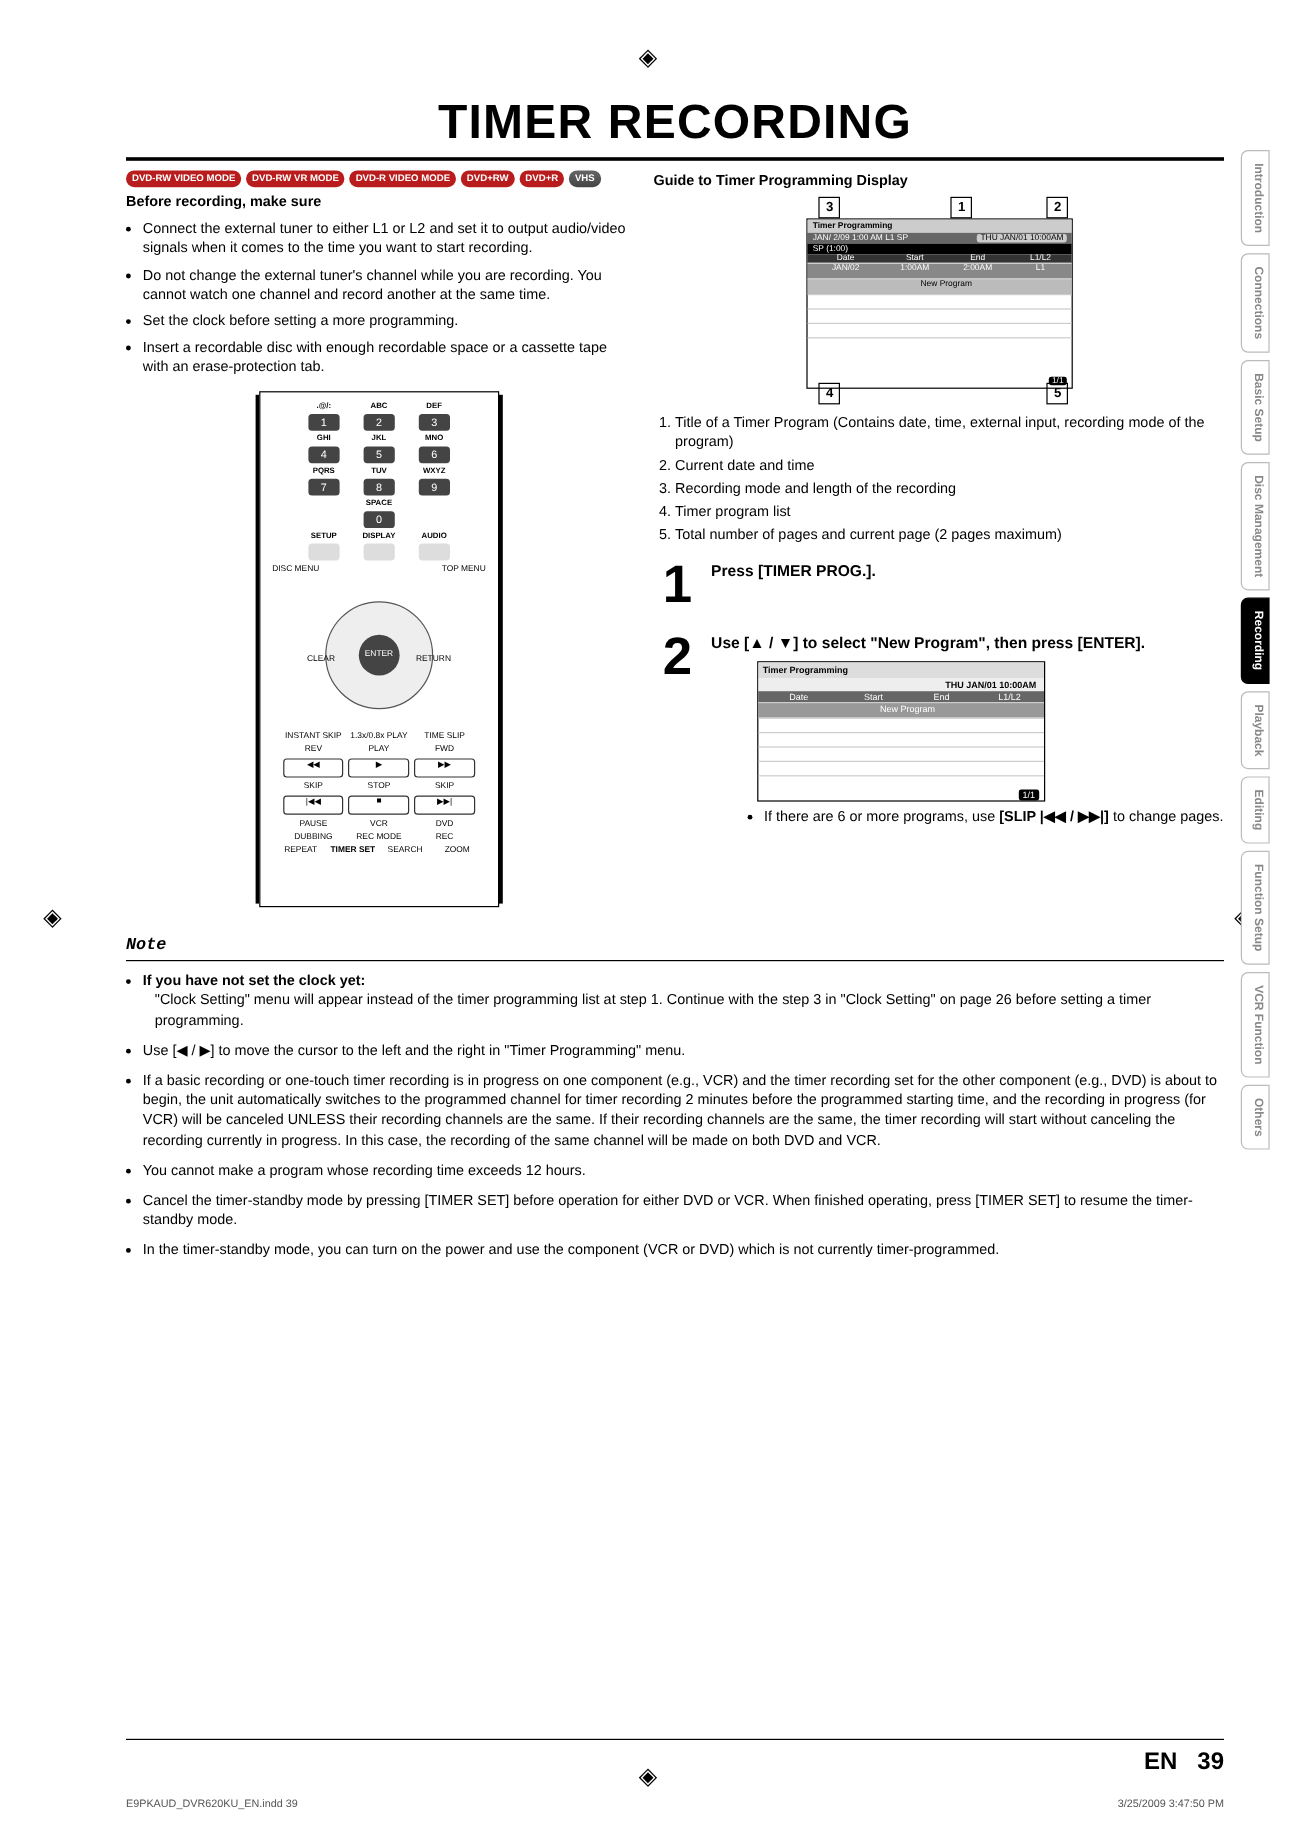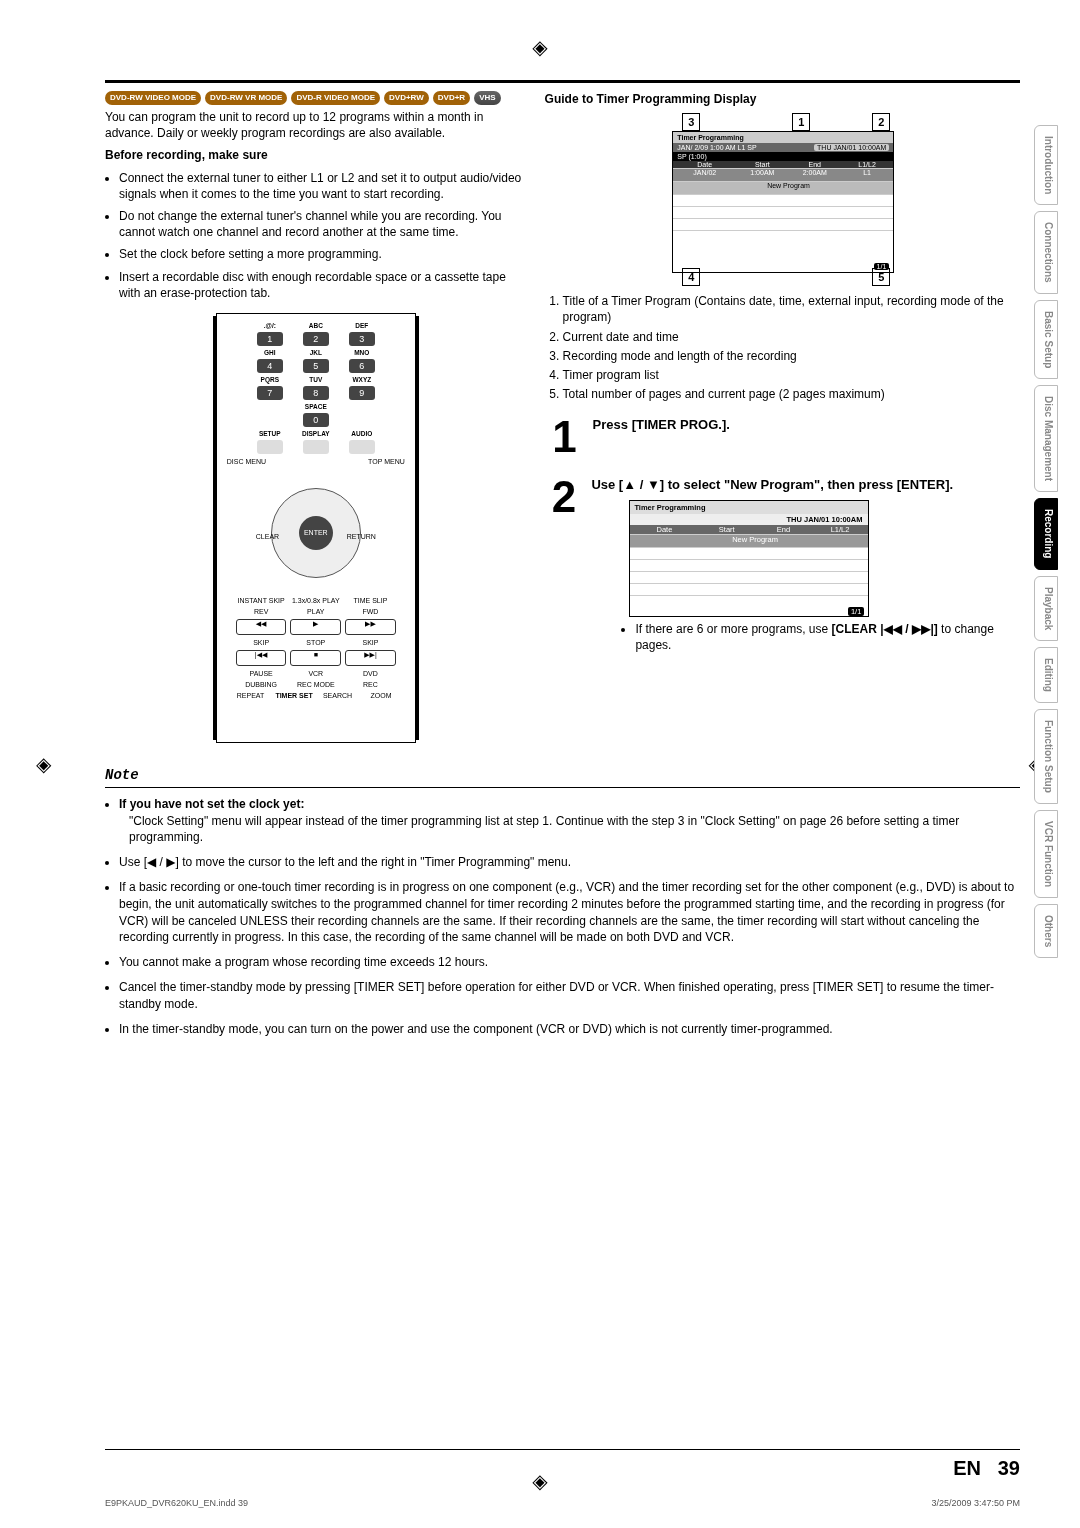--- a/index.html
+++ b/index.html
@@ -31,21 +31,21 @@
     text-align: center;
     margin: 0 0 6px 0;
     letter-spacing: 1px;
   }
   .title-rule { height: 3px; background: #000; margin: 0 0 8px 0;}
   .cols { display: flex; gap: 18px; }
   .left-col  { width: 47%; }
   .right-col { width: 53%; }
   .badges { display:flex; gap:4px; margin-bottom:4px; }
   .badge {
-    background:#a16207; color:#fff; font-size:8px; font-weight:bold;
+    background:#b91c1c; color:#fff; font-size:8px; font-weight:bold;
     border-radius:9px; padding:3px 5px; line-height:1;
     white-space: nowrap;
   }
   .badge.vhs { background: linear-gradient(#666,#444);}
   p { margin: 4px 0 6px 0; line-height: 1.35;}
   .bold { font-weight: bold;}
   ul.bullets { margin: 4px 0 8px 0; padding-left: 14px;}
   ul.bullets li { margin-bottom: 6px; line-height: 1.35;}
   .remote-wrap {
     margin: 12px auto 0 auto;
@@ -138,20 +138,21 @@
 </head>
 <body>
 
 <div class="page">
 
   <span class="reg-mark reg-top">◈</span>
   <span class="reg-mark reg-left">◈</span>
   <span class="reg-mark reg-right">◈</span>
   <span class="reg-mark reg-bot">◈</span>
 
+  <h1 class="title">TIMER RECORDING</h1>
   <div class="title-rule"></div>
 
   <div class="tabs">
     <div class="tab">Introduction</div>
     <div class="tab">Connections</div>
     <div class="tab">Basic Setup</div>
     <div class="tab">Disc Management</div>
     <div class="tab active">Recording</div>
     <div class="tab">Playback</div>
     <div class="tab">Editing</div>
@@ -164,21 +165,20 @@
 
     <div class="left-col">
       <div class="badges">
         <span class="badge">DVD-RW VIDEO MODE</span>
         <span class="badge">DVD-RW VR MODE</span>
         <span class="badge">DVD-R VIDEO MODE</span>
         <span class="badge">DVD+RW</span>
         <span class="badge">DVD+R</span>
         <span class="badge vhs">VHS</span>
       </div>
-      <p>You can program the unit to record up to 12 programs within a month in advance. Daily or weekly program recordings are also available.</p>
 
       <p class="bold">Before recording, make sure</p>
       <ul class="bullets">
         <li>Connect the external tuner to either L1 or L2 and set it to output audio/video signals when it comes to the time you want to start recording.</li>
         <li>Do not change the external tuner's channel while you are recording. You cannot watch one channel and record another at the same time.</li>
         <li>Set the clock before setting a more programming.</li>
         <li>Insert a recordable disc with enough recordable space or a cassette tape with an erase-protection tab.</li>
       </ul>
 
       <div class="remote-wrap">
@@ -349,21 +349,21 @@
                 <div class="st-blank"></div>
                 <div class="st-blank"></div>
                 <div class="st-blank"></div>
                 <div class="st-blank"></div>
               <div class="st-foot"><span>1/1</span></div>
             </div>
           </div>
 
           <ul class="bullets" style="margin-left:30px;">
             <li>
-              <span>If there are 6 or more programs, use </span><b>[CLEAR |◀◀ / ▶▶|]</b><span> to change pages.</span>
+              <span>If there are 6 or more programs, use </span><b>[SLIP |◀◀ / ▶▶|]</b><span> to change pages.</span>
             </li>
           </ul>
         </div>
       </div>
     </div>
   </div>
 
   <div class="note-block">
     <div class="note-title">Note</div>
     <div class="note-rule"></div>

